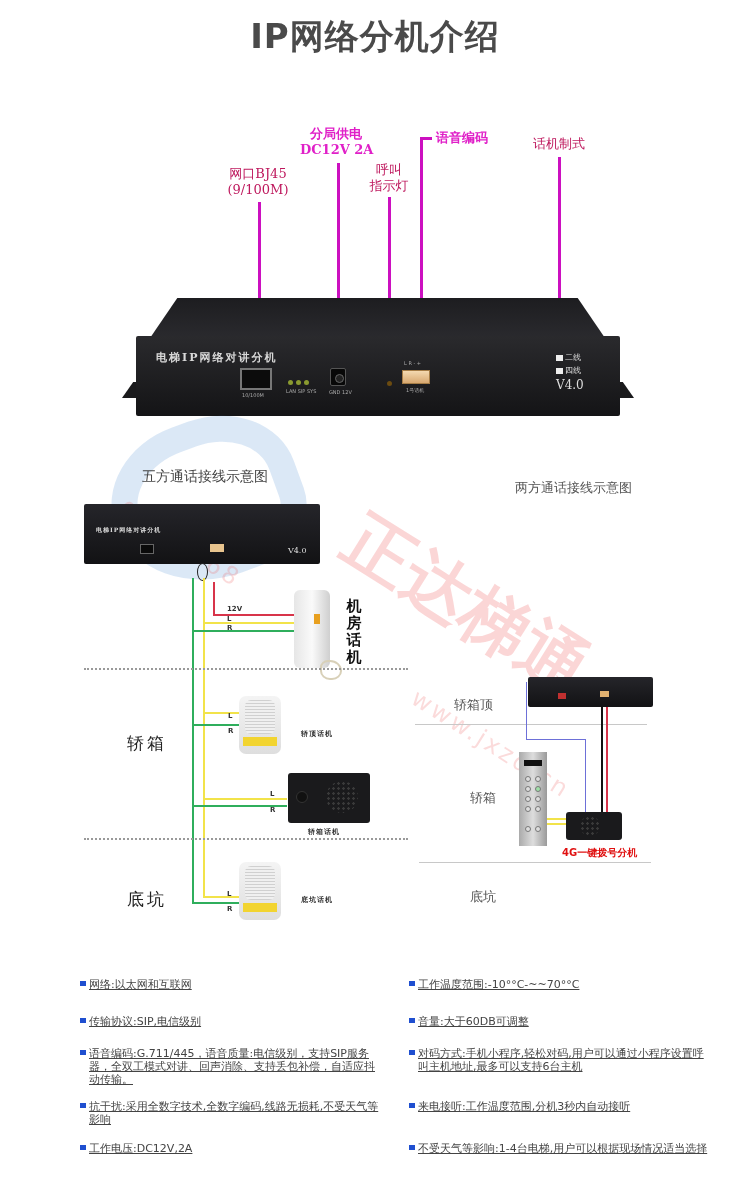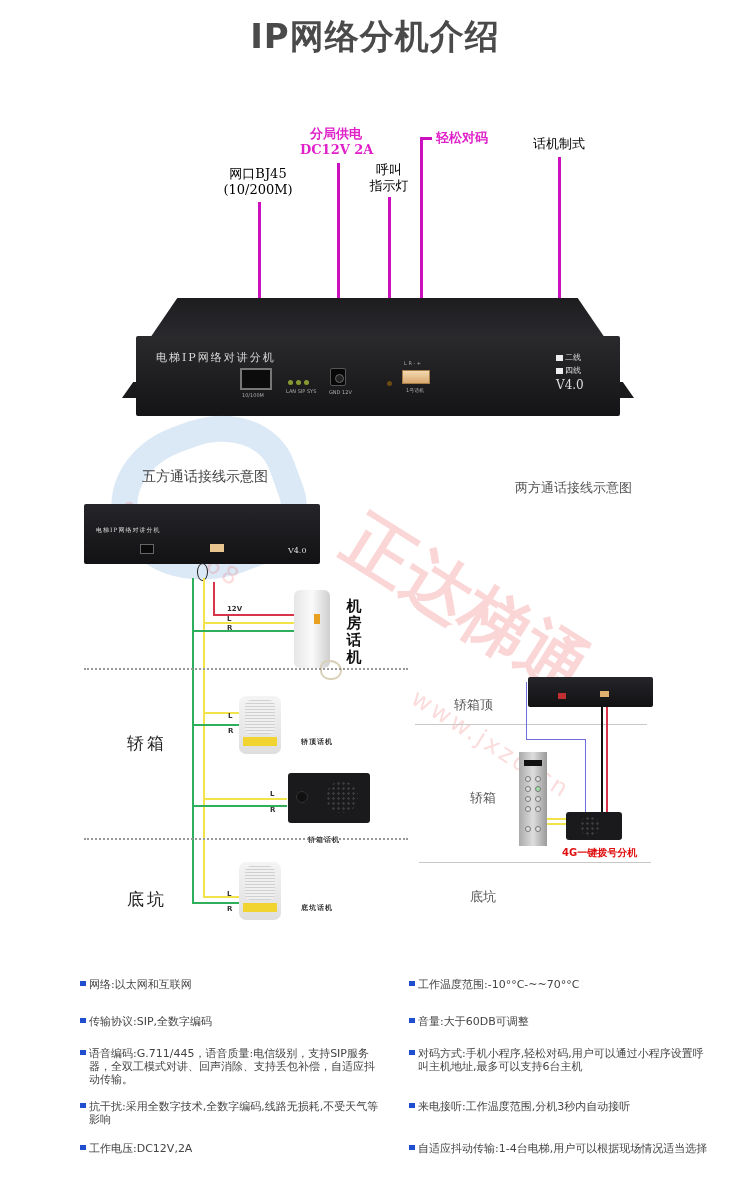--- a/index.html
+++ b/index.html
@@ -2,31 +2,31 @@
 <html><head>
 <meta charset="utf-8">
 <style>
   * { box-sizing: border-box; margin: 0; padding: 0; }
   html, body { width: 750px; height: 1199px; background: #ffffff; overflow: hidden; }
   body { position: relative; font-family: "DejaVu Sans", "Liberation Sans", sans-serif; color: #333; }
   .abs { position: absolute; }
 
   .title { left: 0; top: 14px; width: 750px; text-align: center; font-size: 34px; font-weight: bold; color: #4a4a4a; letter-spacing: 1px; }
 
-  .callout { font-family: "DejaVu Serif", "Liberation Serif", serif; font-size: 13px; line-height: 16px; text-align: center; color: #000000; white-space: nowrap; }
+  .callout { font-family: "DejaVu Serif", "Liberation Serif", serif; font-size: 13px; line-height: 16px; text-align: center; color: #be185d; white-space: nowrap; }
   .callout.magenta { color: #e020c8; font-weight: bold; }
   .vline { width: 3px; background: #cc10c0; }
   .hline { height: 3px; background: #cc10c0; }
 
   
   .device-top { left: 150px; top: 298px; width: 455px; height: 40px; background: linear-gradient(#1d1d20, #2a2a2e); clip-path: polygon(6% 0, 94% 0, 100% 100%, 0 100%); }
   .device-front { left: 136px; top: 336px; width: 484px; height: 80px; background: linear-gradient(#2a2a2d, #141416); border-radius: 2px; }
   .device-flange-l { left: 122px; top: 382px; width: 28px; height: 16px; background: #1a1a1c; clip-path: polygon(40% 0, 100% 0, 100% 100%, 0 100%); }
   .device-flange-r { left: 606px; top: 382px; width: 28px; height: 16px; background: #1a1a1c; clip-path: polygon(0 0, 60% 0, 100% 100%, 0 100%); }
-  .device-name { font-family: "DejaVu Serif", serif; color: #d9d9d9; font-size: 11px; letter-spacing: 2px; font-weight: normal; }
+  .device-name { font-family: "DejaVu Serif", serif; color: #d9d9d9; font-size: 11px; letter-spacing: 2px; font-weight: bold; }
   .rj45 { width: 32px; height: 22px; background: #0c0c0c; border: 2px solid #777; }
   .led { width: 5px; height: 5px; border-radius: 50%; background: #8a9a30; }
   .tiny { font-size: 5px; color: #aaa; }
   .dc-jack { width: 16px; height: 18px; background: #080808; border: 1px solid #555; border-radius: 2px; }
   .dc-jack::after { content: ""; position: absolute; left: 4px; top: 5px; width: 7px; height: 7px; border-radius: 50%; background: #222; border: 1px solid #666; }
   .call-led { width: 5px; height: 5px; border-radius: 50%; background: #6b4b10; }
   .phone-port { width: 28px; height: 14px; background: linear-gradient(#f4d9b0, #d8a870); border: 1px solid #a67d46; }
   .mode-label { font-family: "DejaVu Serif", serif; font-size: 8px; color: #ddd; }
   .mode-box { display: inline-block; width: 7px; height: 6px; background: #eee; margin-right: 2px; vertical-align: middle; }
   .version { font-family: "DejaVu Serif", serif; font-size: 12px; color: #ddd; }
@@ -44,61 +44,61 @@
   .wire { position: absolute; }
   .w-green { background: #2fae5c; }
   .w-yellow { background: #f2e34a; }
   .w-red { background: #d8344a; }
   .w-blue { background: #6d70d8; }
   .w-black { background: #111; }
   .wire-label { font-size: 7px; color: #333; font-weight: bold; }
 
   .big-label { font-size: 17px; color: #222; letter-spacing: 3px; }
   .vertical-label { font-size: 15px; color: #111; line-height: 17px; width: 16px; text-align: center; font-weight: bold; }
-  .dev-caption { font-size: 7px; color: #333; letter-spacing: 1px; font-weight: bold; margin-top: 8px; }
+  .dev-caption { font-size: 7px; color: #333; letter-spacing: 1px; font-weight: bold; }
 
   .handset { background: linear-gradient(90deg, #e6e6e6, #fafafa 50%, #cfcfcf); border-radius: 6px; }
   .intercom-w { background: linear-gradient(#f4f4f4, #dedede); border-radius: 7px; }
   .grill { background: repeating-linear-gradient(#d0d0d0 0 1px, #f0f0f0 1px 3px); border-radius: 6px; }
   .yellow-strip { background: #f2d430; }
   .intercom-b { background: #1a1a1c; border-radius: 3px; }
   .speaker-mesh { border-radius: 50%; background: radial-gradient(circle, #3a3a3a 1px, #1a1a1c 1.5px); background-size: 5px 5px; }
   .panel { background: linear-gradient(90deg, #aaa, #ddd 50%, #9a9a9a); }
   .btn-dot { width: 6px; height: 6px; border-radius: 50%; border: 1px solid #777; background: #ddd; }
 
   .red-caption { font-size: 10px; color: #e01010; font-weight: bold; }
 
   .spec { font-size: 11px; line-height: 13px; color: #444; width: 300px; }
   .bullet { position: absolute; left: 0; top: 3px; width: 6px; height: 5px; background: #1f4fd0; }
-  .spec-text { padding-left: 9px; }
+  .spec-text { padding-left: 9px; text-decoration: underline; }
 </style>
 </head>
 <body>
 
 <div class="abs title">IP网络分机介绍</div>
 
 <div class="abs callout" style="left:222px;top:166px;width:72px;">
   <div>网口BJ45</div>
-  <div>(10/200M)</div>
+  <div>(9/100M)</div>
 </div>
 <div class="abs vline" style="left:258px;top:202px;height:180px;"></div>
 
 <div class="abs callout magenta" style="left:300px;top:126px;width:72px;">
   <div>分局供电</div>
   <div>DC12V 2A</div>
 </div>
 <div class="abs vline" style="left:337px;top:163px;height:210px;"></div>
 
 <div class="abs callout" style="left:364px;top:162px;width:50px;">
   <div>呼叫</div>
   <div>指示灯</div>
 </div>
 <div class="abs vline" style="left:388px;top:197px;height:183px;"></div>
 
-<div class="abs callout magenta" style="left:436px;top:130px;">轻松对码</div>
+<div class="abs callout magenta" style="left:436px;top:130px;">语音编码</div>
 <div class="abs hline" style="left:420px;top:137px;width:12px;"></div>
 <div class="abs vline" style="left:420px;top:137px;height:233px;"></div>
 
 <div class="abs callout" style="left:533px;top:136px;">话机制式</div>
 <div class="abs vline" style="left:558px;top:157px;height:190px;"></div>
 
 <div class="abs device-top"></div>
 <div class="abs device-flange-l"></div>
 <div class="abs device-flange-r"></div>
 <div class="abs device-front">
@@ -223,21 +223,21 @@
 <div class="abs red-caption" style="left:562px;top:846px;">4G一键拨号分机</div>
 <div class="abs" style="left:419px;top:862px;width:232px;height:1px;background:#c8c8c8;"></div>
 <div class="abs section-label2" style="left:470px;top:888px;">底坑</div>
 
 <div class="abs spec" style="left:80px;top:978px;">
     <span class="bullet"></span>
     <div class="spec-text">网络:以太网和互联网</div>
   </div>
 <div class="abs spec" style="left:80px;top:1015px;">
     <span class="bullet"></span>
-    <div class="spec-text">传输协议:SIP,全数字编码</div>
+    <div class="spec-text">传输协议:SIP,电信级别</div>
   </div>
 <div class="abs spec" style="left:80px;top:1047px;">
     <span class="bullet"></span>
     <div class="spec-text">语音编码:G.711/445，语音质量:电信级别，支持SIP服务器，全双工模式对讲、回声消除、支持丢包补偿，自适应抖动传输。</div>
   </div>
 <div class="abs spec" style="left:80px;top:1100px;">
     <span class="bullet"></span>
     <div class="spec-text">抗干扰:采用全数字技术,全数字编码,线路无损耗,不受天气等影响</div>
   </div>
 <div class="abs spec" style="left:80px;top:1142px;">
@@ -256,14 +256,14 @@
 <div class="abs spec" style="left:409px;top:1047px;">
     <span class="bullet"></span>
     <div class="spec-text">对码方式:手机小程序,轻松对码,用户可以通过小程序设置呼叫主机地址,最多可以支持6台主机</div>
   </div>
 <div class="abs spec" style="left:409px;top:1100px;">
     <span class="bullet"></span>
     <div class="spec-text">来电接听:工作温度范围,分机3秒内自动接听</div>
   </div>
 <div class="abs spec" style="left:409px;top:1142px;">
     <span class="bullet"></span>
-    <div class="spec-text">自适应抖动传输:1-4台电梯,用户可以根据现场情况适当选择</div>
+    <div class="spec-text">不受天气等影响:1-4台电梯,用户可以根据现场情况适当选择</div>
   </div>
 
 </body></html>

